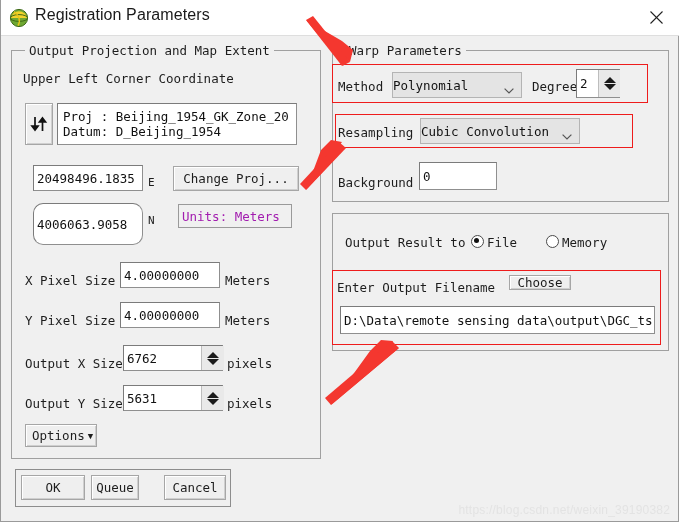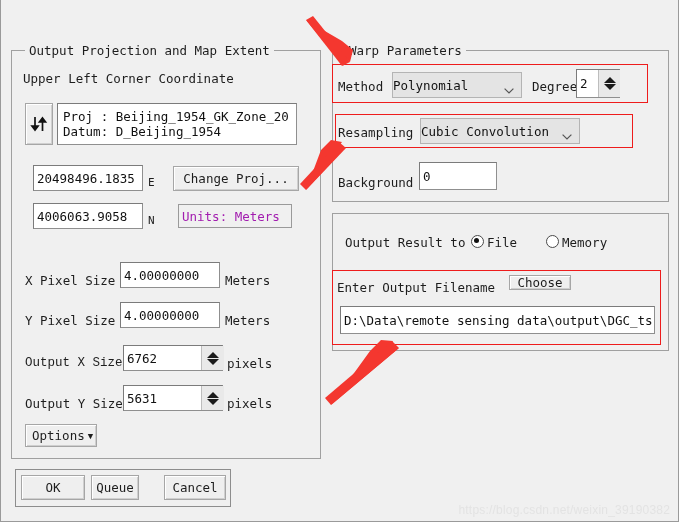--- a/index.html
+++ b/index.html
@@ -111,20 +111,37 @@
     position:absolute;right:8px;bottom:4px;
     font-family:"Liberation Sans",sans-serif;
     font-size:12px;color:#e3e3e3;letter-spacing:.2px;
   }
 </style>
 </head>
 <body>
 
 <div class="window">
 
+  <div class="titlebar">
+    <div class="title-icon">
+      <svg width="20" height="20" viewBox="0 0 20 20">
+        <circle cx="10" cy="10" r="8.6" fill="#6fa832" stroke="#3f6b18" stroke-width="1"></circle>
+        <path d="M1.6 10 A8.6 8.6 0 0 1 18.4 10 Z" fill="#f2d22a"></path>
+        <ellipse cx="10" cy="10" rx="8.6" ry="3.4" fill="none" stroke="#3f6b18" stroke-width="1"></ellipse>
+        <path d="M5 3.5 C10 7, 12 13, 9 17.6" fill="none" stroke="#e8c418" stroke-width="1.4"></path>
+      </svg>
+    </div>
+    <div class="title-text">Registration Parameters</div>
+    <div class="close-btn">
+      <svg width="15" height="15" viewBox="0 0 15 15">
+        <line x1="1.5" y1="1.5" x2="13.5" y2="13.5" stroke="#222" stroke-width="1.1"></line>
+        <line x1="13.5" y1="1.5" x2="1.5" y2="13.5" stroke="#222" stroke-width="1.1"></line>
+      </svg>
+    </div>
+  </div>
 
   <div class="grp" style="left:10px;top:50px;width:310px;height:409px;"></div>
   <div class="grp-legend" style="left:24px;top:43px;">Output Projection and Map Extent</div>
 
   <div class="lbl" style="left:22px;top:71px;">Upper Left Corner Coordinate</div>
 
   <div class="btn" style="left:24px;top:103px;width:28px;height:42px;">
     <svg width="20" height="20" viewBox="0 0 20 20">
       <path d="M6 3 L6 14 M6 16 L3 12 L9 12 Z" stroke="#111" stroke-width="1.7" fill="#111"></path>
       <path d="M13.5 17 L13.5 6 M13.5 4 L16.5 8 L10.5 8 Z" stroke="#111" stroke-width="1.7" fill="#111"></path>
@@ -133,33 +150,33 @@
 
   <div class="txtbox" style="left:56px;top:103px;width:240px;height:42px;flex-direction:column;align-items:flex-start;justify-content:center;padding-left:5px;line-height:15px;">
     <span>Proj : Beijing_1954_GK_Zone_20</span>
     <span>Datum: D_Beijing_1954</span>
   </div>
 
   <div class="txtbox" style="left:32px;top:165px;width:110px;height:26px;">20498496.1835</div>
   <div class="lbl" style="left:147px;top:176px;font-size:11px;">E</div>
   <div class="btn" style="left:172px;top:166px;width:126px;height:25px;">Change Proj...</div>
 
-  <div class="txtbox" style="left:32px;top:203px;width:110px;height:26px;">4006063.9058</div>
+  <div class="txtbox" style="left:32px;top:203px;width:110px;height:42px;border-radius:10px;">4006063.9058</div>
   <div class="lbl" style="left:147px;top:214px;font-size:11px;">N</div>
   <div class="flatlbl" style="left:177px;top:204px;width:114px;height:24px;">Units: Meters</div>
 
   <div class="lbl" style="left:24px;top:273px;">X Pixel Size</div>
   <div class="txtbox" style="left:119px;top:262px;width:100px;height:26px;">4.00000000</div>
   <div class="lbl" style="left:224px;top:273px;">Meters</div>
 
   <div class="lbl" style="left:24px;top:313px;">Y Pixel Size</div>
   <div class="txtbox" style="left:119px;top:302px;width:100px;height:26px;">4.00000000</div>
   <div class="lbl" style="left:224px;top:313px;">Meters</div>
 
-  <div class="lbl" style="left:24px;top:356px;font-family:Liberation Mono, monospace;">Output X Size</div>
+  <div class="lbl" style="left:24px;top:356px;">Output X Size</div>
   <div class="txtbox" style="left:122px;top:345px;width:100px;height:26px;">6762</div>
   <div class="spin" style="left:200px;top:346px;height:24px;">
     <div class="up"></div>
       <div class="dn"></div>
   </div>
   <div class="lbl" style="left:226px;top:356px;">pixels</div>
 
   <div class="lbl" style="left:24px;top:396px;">Output Y Size</div>
   <div class="txtbox" style="left:122px;top:385px;width:100px;height:26px;">5631</div>
   <div class="spin" style="left:200px;top:386px;height:24px;">

